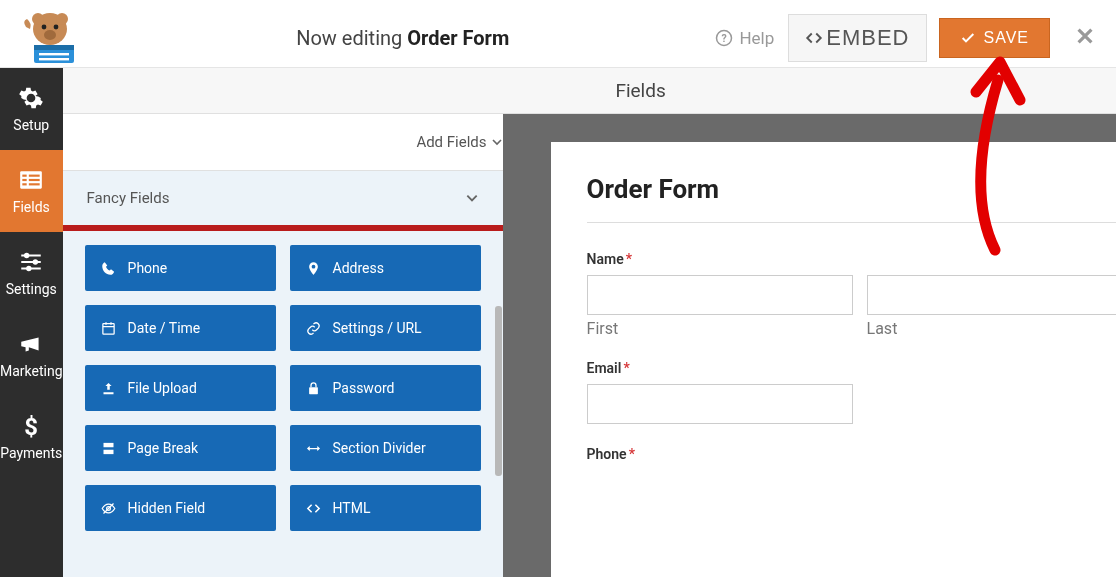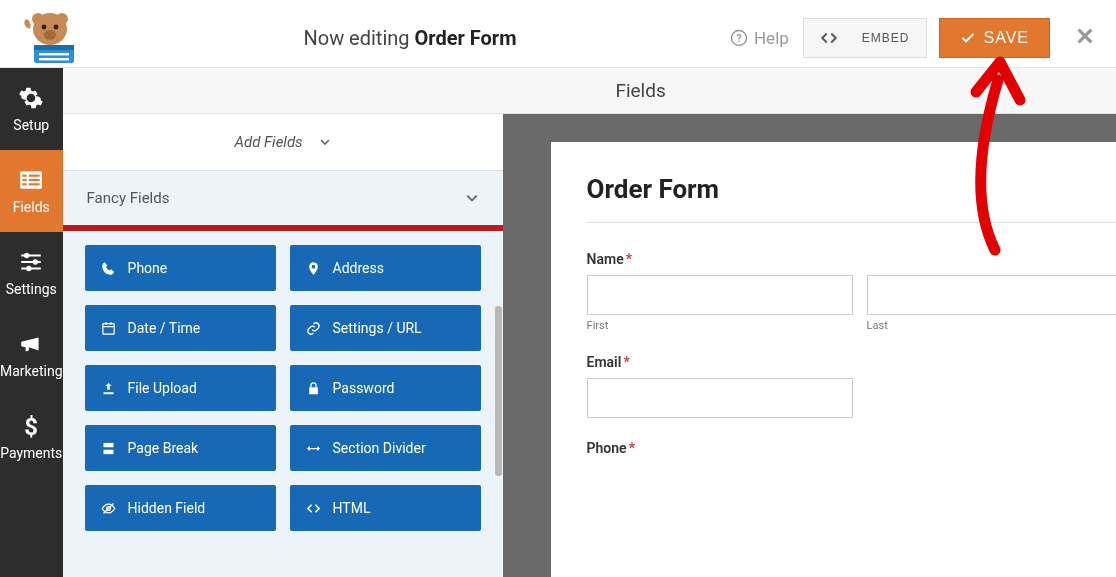--- a/index.html
+++ b/index.html
@@ -5,60 +5,60 @@
 * { box-sizing: border-box; margin: 0; padding: 0; }
 body { font-family: -apple-system, "Segoe UI", Roboto, Arial, sans-serif; width: 1116px; height: 577px; overflow: hidden; background: #fff; position: relative; }
 
 
 .topbar { height: 68px; display: flex; align-items: center; padding: 8px 20px 0 12px; border-bottom: 1px solid #e5e5e5; }
 .logo { width: 78px; height: 58px; position: relative; }
 .title-wrap { flex: 1; text-align: center; font-size: 20px; color: #444; }
 .title-wrap .bold { font-weight: 700; color: #222; }
 .help { color: #999; font-size: 17px; margin-right: 14px; display: flex; align-items: center; gap: 6px; cursor: pointer; }
 .help svg { width: 18px; height: 18px; }
-.embed-btn { background: #f6f6f6; border: 1px solid #ddd; color: #555; padding: 10px 16px; font-size: 12px; letter-spacing: 1px; cursor: pointer; margin-right: 12px; display: flex; align-items: center; gap: 24px; }
+.embed-btn { background: #f6f6f6; border: 1px solid #ddd; color: #555; padding: 10px 16px; font-size: 22px; letter-spacing: 1px; cursor: pointer; margin-right: 12px; display: flex; align-items: center; gap: 3px; }
 .save-btn { background: #e27730; border: 1px solid #c96520; color: #fff; padding: 10px 20px; font-size: 16px; letter-spacing: 1px; cursor: pointer; display: flex; align-items: center; gap: 8px; }
 .close-x { margin-left: 24px; color: #999; cursor: pointer; }
 .close-x svg { width: 22px; height: 22px; }
 
 
 .body { display: flex; height: calc(577px - 68px); }
 .sidebar { width: 104px; background: #2d2d2d; display: flex; flex-direction: column; }
 .side-item { height: 82px; display: flex; flex-direction: column; align-items: center; justify-content: center; color: #fff; font-size: 14px; gap: 6px; cursor: pointer; }
 .side-item.active { background: #e27730; }
 .side-item svg { width: 26px; height: 26px; fill: #fff; }
 
 .main { flex: 1; display: flex; flex-direction: column; background: #6a6a6a; }
 .fields-header { height: 46px; background: #f7f7f7; border-bottom: 1px solid #e0e0e0; display: flex; align-items: center; justify-content: center; color: #444; font-size: 19px; }
 .main-split { flex: 1; display: flex; }
 
 
 .left-panel { width: 440px; background: #ecf3f9; display: flex; flex-direction: column; position: relative; }
 .tabs { display: flex; background: #fff; border-bottom: 1px solid #e0e0e0; }
-.tab { flex: 1; height: 56px; display: flex; align-items: center; justify-content: center; color: #555; font-size: 15px; gap: 16px; cursor: pointer; font-style: italic; }
+.tab { flex: 1; height: 56px; display: flex; align-items: center; justify-content: flex-end; color: #555; font-size: 15px; gap: 4px; cursor: pointer; }
 .tab.inactive { background: #f7f7f7; color: #888; border-left: 1px solid #e0e0e0; }
 .tab svg { width: 12px; height: 12px; }
 .section-header { padding: 18px 24px; display: flex; justify-content: space-between; align-items: center; color: #555; font-size: 15px; border-bottom: 6px solid #b91c1c; cursor: pointer; }
 .section-header svg { width: 14px; height: 14px; }
 .field-grid { padding: 14px 22px; display: grid; grid-template-columns: 1fr 1fr; gap: 14px; overflow-y: auto; }
 .field-btn { background: #1769b5; color: #fff; padding: 15px 16px; font-size: 14px; display: flex; align-items: center; gap: 12px; cursor: pointer; border-radius: 2px; }
 .field-btn svg { width: 15px; height: 15px; fill: #fff; flex-shrink: 0; }
 .scroll-hint { position: absolute; right: 1px; top: 192px; width: 7px; height: 170px; background: #b8b8b8; border-radius: 3px; }
 
 
 .preview-panel { flex: 1; padding: 28px 50px 0 48px; overflow: hidden; }
 .preview-card { background: #fff; padding: 32px 36px; height: 100%; }
 .preview-title { font-size: 26px; font-weight: 700; color: #222; padding-bottom: 18px; border-bottom: 1px solid #ddd; margin-bottom: 28px; }
 .form-field { margin-bottom: 22px; }
 .form-label { font-size: 14px; color: #333; font-weight: 600; display: block; margin-bottom: 8px; }
 .req { color: #d63638; margin-left: 2px; }
 .name-row { display: flex; gap: 14px; }
 .name-col { display: flex; flex-direction: column; }
 .name-col input { width: 128px; }
-.sublabel { font-size: 11px; color: #777; margin-top: 4px; }
+.sublabel { font-size: 16px; color: #777; margin-top: 4px; }
 input.text-input { width: 266px; height: 40px; border: 1px solid #ccc; padding: 0 8px; font-size: 14px; }
 
 
 .arrow-annot { position: absolute; top: 50px; right: 76px; pointer-events: none; }
 </style>
 </head>
 <body>
 
 <div class="topbar">
   <div class="logo">

